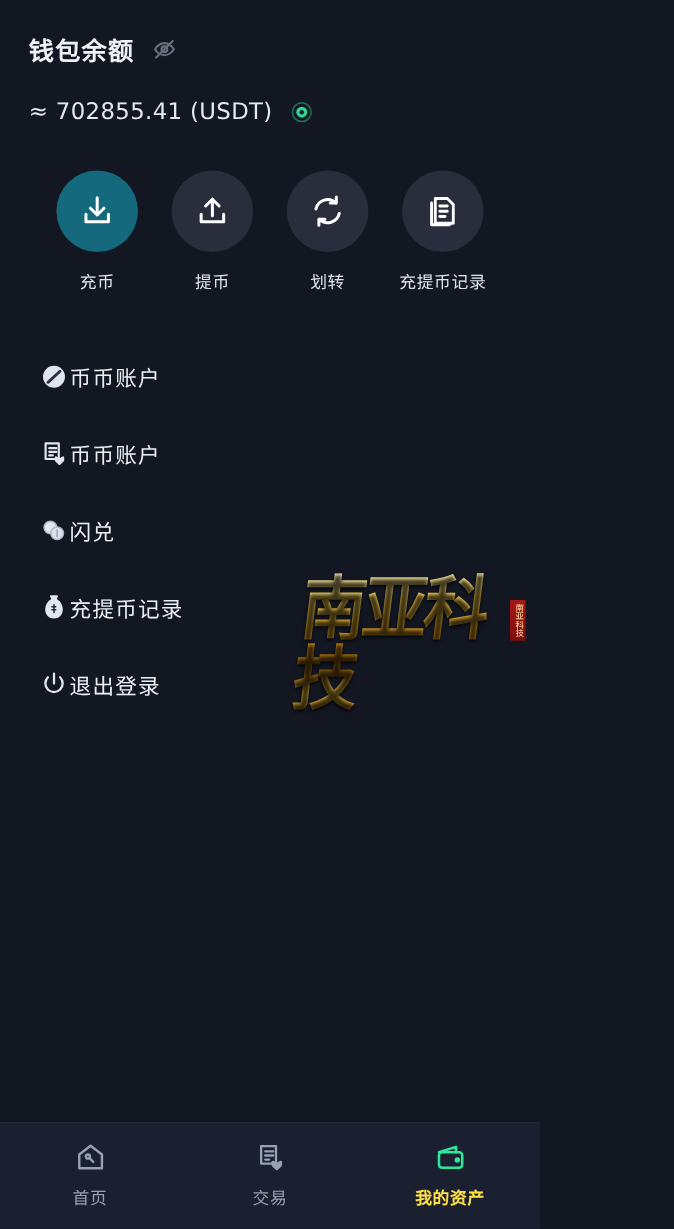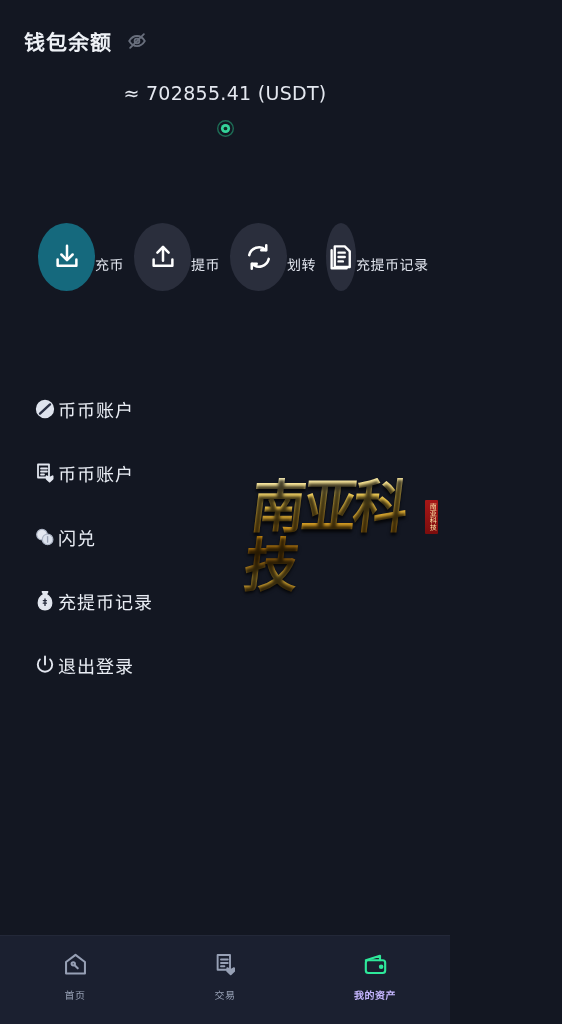--- a/index.html
+++ b/index.html
@@ -7,48 +7,47 @@
   html, body {
     width:562px; height:1024px;
     background:#131722;
     font-family:"DejaVu Sans","Liberation Sans",sans-serif;
     overflow:hidden;
   }
   #app {
     position:relative;
     width:450px; height:1024px;
     background:#131722;
-    display:flex; flex-direction:column;gap:48px;
+    display:flex; flex-direction:column;
   }
 
   
   .header { padding:26px 24px 0 24px; }
   .wallet-title-row { display:flex; align-items:center; gap:14px; }
   .wallet-title {
     font-size:21px; font-weight:bold; color:#eef1f6;
     letter-spacing:1px;
   }
   .eye-off-icon { width:22px; height:22px; opacity:.55; display:block; }
   .balance-row {
     display:flex; align-items:center; gap:16px;
     margin-top:26px;
-    flex-direction:column;
   }
   .balance-text {
     font-size:19px; color:#e4e8f0; letter-spacing:.3px;
   }
   .balance-dot-icon { width:17px; height:17px; display:block; }
 
   
   .actions {
     display:flex; justify-content:space-between;
     padding:38px 38px 0 38px;
   }
   .action {
-    display:flex; flex-direction:row; align-items:center;
+    display:flex; flex-direction:column; align-items:center;
     width:86px; cursor:pointer;
   }
   .action-circle {
     width:68px; height:68px; border-radius:50%;
     background:#2a2e3c;
     display:flex; align-items:center; justify-content:center;
   }
   .action-circle.accent { background:#15697d; }
   .action-circle svg { width:30px; height:30px; display:block; }
   .action-label {
@@ -110,25 +109,25 @@
     border-top:1px solid #232838;
     display:flex; align-items:flex-start;
     padding-top:15px;
   }
   .nav-item {
     flex:1; display:flex; flex-direction:column;
     align-items:center; cursor:pointer;
   }
   .nav-item svg { width:27px; height:27px; display:block; }
   .nav-label {
-    margin-top:9px; font-size:10px; color:#97a0b5;
+    margin-top:9px; font-size:14px; color:#97a0b5;
     letter-spacing:.5px;
     text-align:center;
   }
-  .nav-item.active .nav-label { color:#c4b5fd; font-weight:bold; }
+  .nav-item.active .nav-label { color:#fde047; font-weight:bold; }
 </style>
 </head>
 <body>
 
 <div id="app">
 
   <div class="header">
     <div class="wallet-title-row">
       <span class="wallet-title">钱包余额</span>
       <span>

